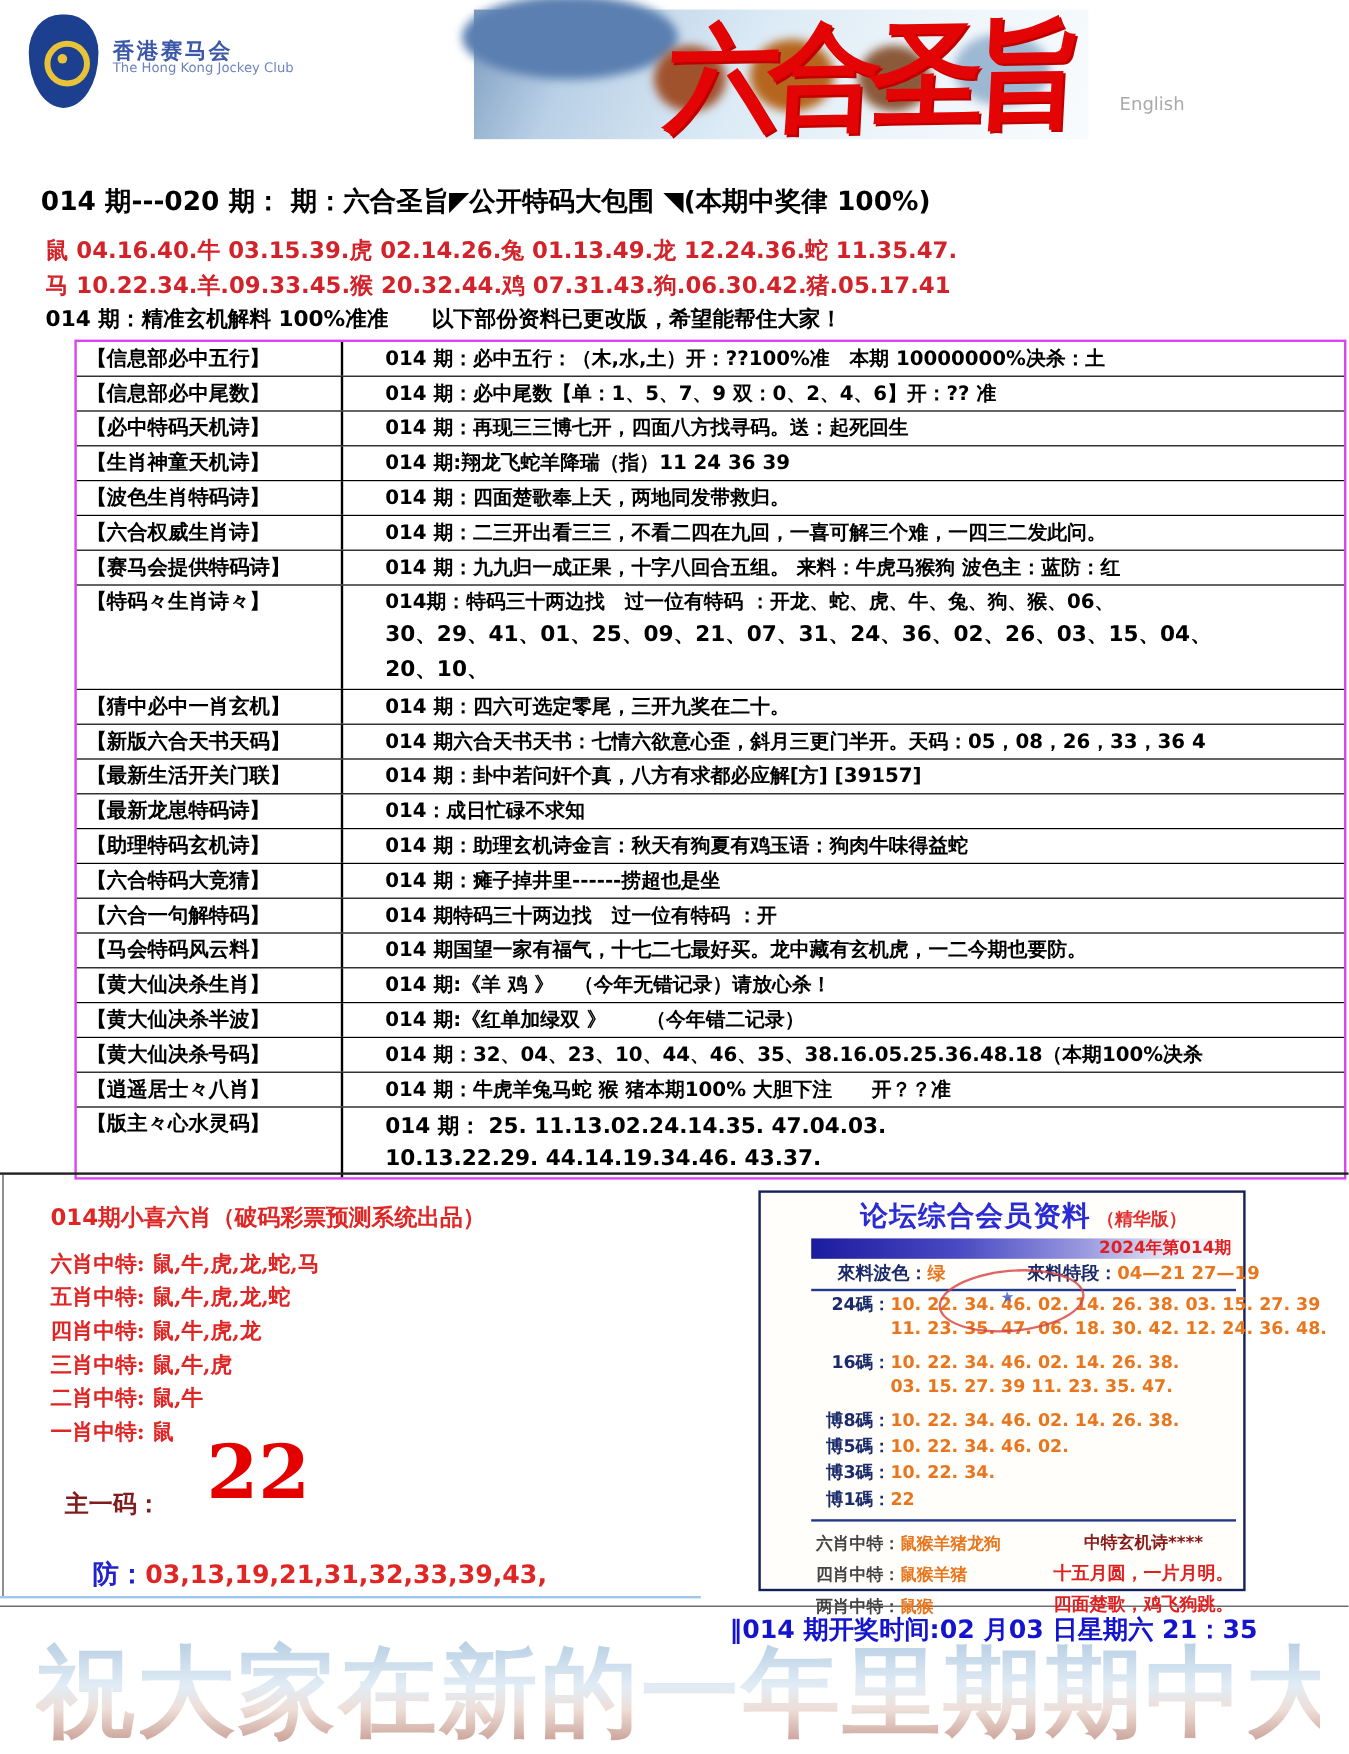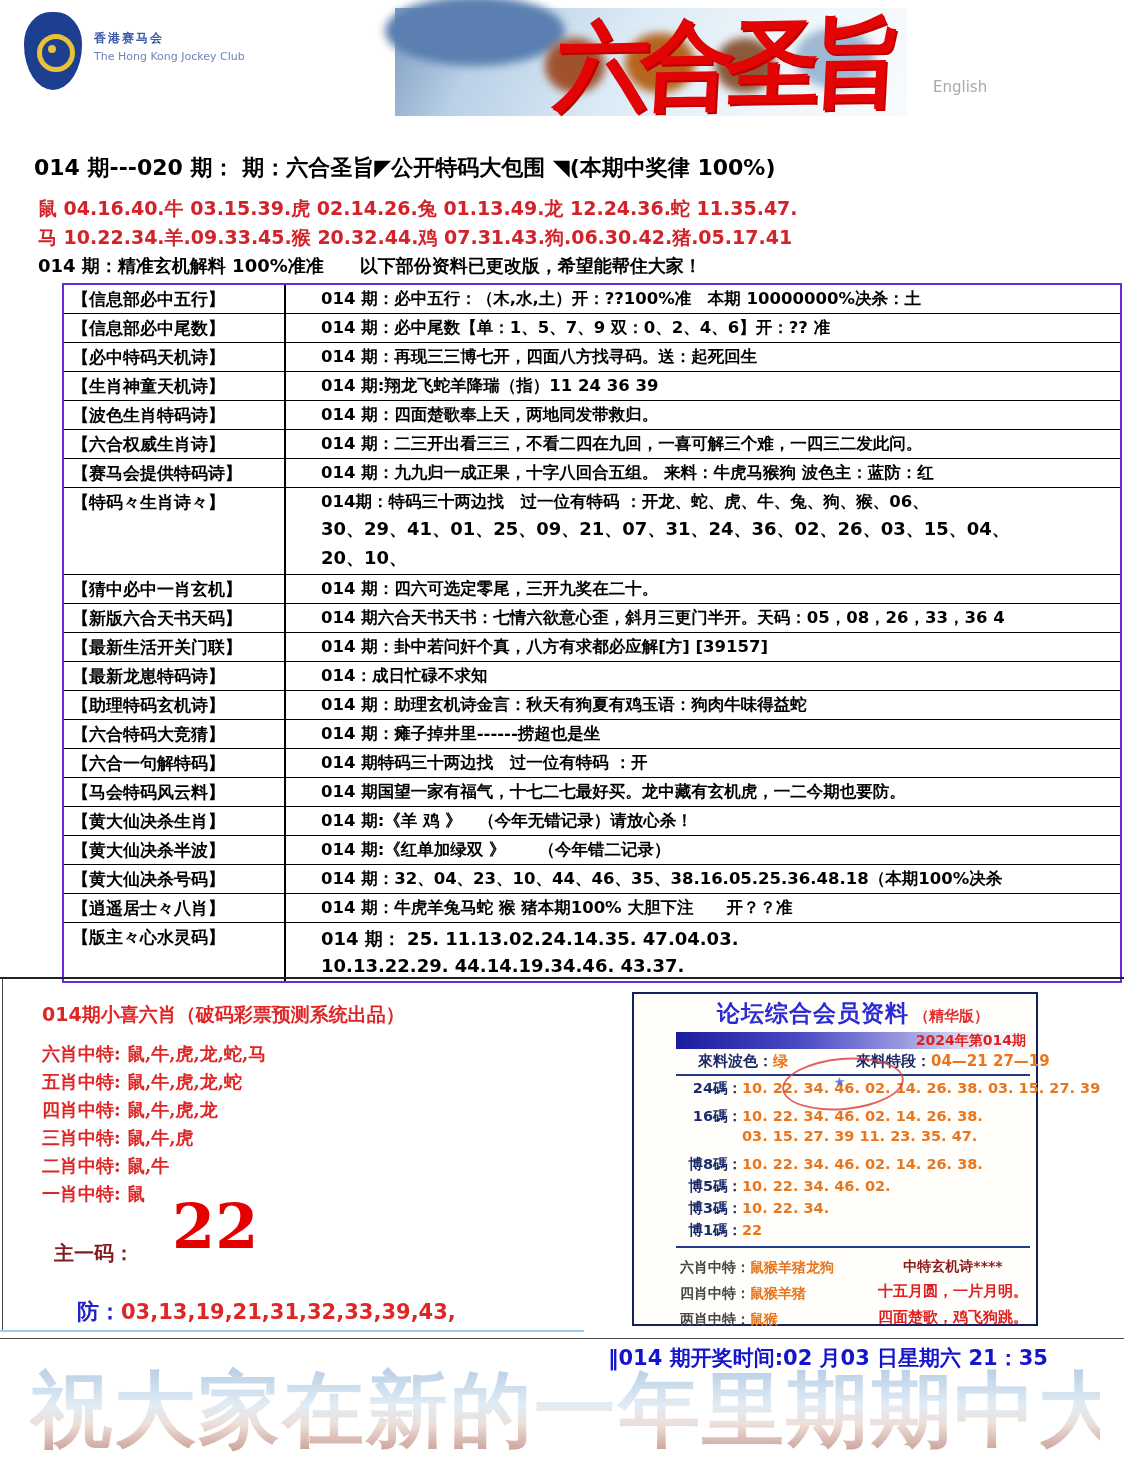--- a/index.html
+++ b/index.html
@@ -7,40 +7,40 @@
         font-family:"DejaVu Sans","Liberation Sans",sans-serif;color:#000;}
   .abs{position:absolute;}
 
   
   #logo{left:24px;top:12px;width:260px;height:96px;}
   #logo-mark{position:absolute;left:0;top:0;width:58px;height:78px;background:#1d3f8f;
              border-radius:46% 46% 50% 50%/40% 40% 58% 58%;}
   #logo-ring{position:absolute;left:13px;top:22px;width:28px;height:28px;border:5px solid #e8c33a;
              border-radius:50%;}
   #logo-dot{position:absolute;left:24px;top:33px;width:8px;height:8px;background:#e8c33a;border-radius:50%;}
-  #logo-cn{position:absolute;left:70px;top:18px;font-size:12px;font-weight:bold;color:#3a57a8;letter-spacing:2px;}
+  #logo-cn{position:absolute;left:70px;top:18px;font-size:18px;font-weight:bold;color:#3a57a8;letter-spacing:2px;}
   #logo-en{position:absolute;left:70px;top:38px;font-size:11px;color:#6d83bd;}
 
   #banner{left:395px;top:8px;width:512px;height:108px;
           background:linear-gradient(115deg,#7d9cc0 0%,#b9d0e6 18%,#dcebf6 45%,#eef5fa 70%,#f8fbfd 100%);
           overflow:visible;}
   .blob{position:absolute;border-radius:50%;filter:blur(4px);}
   #banner-title{position:absolute;left:160px;top:8px;font-size:95px;line-height:95px;font-weight:900;
           color:#e30505;letter-spacing:-10px;transform:rotate(-1deg) skewX(-4deg);
           font-family:"DejaVu Serif","Liberation Serif",serif;text-shadow:2px 2px 0 #c00000;white-space:nowrap;}
   #english{left:933px;top:78px;font-size:15px;color:#a9a9a9;}
 
   #title-line{left:34px;top:153px;font-size:22px;font-weight:bold;white-space:nowrap;}
   .red-line{color:#d2232a;font-weight:bold;font-size:19px;white-space:nowrap;}
   #zodiac1{left:38px;top:196px;}
   #zodiac2{left:38px;top:225px;}
   #intro-line{left:38px;top:254px;font-size:18px;font-weight:bold;white-space:nowrap;}
 
   
-  #sheet-table{left:62px;top:283px;width:1060px;border:2px solid #6d28d9;box-sizing:border-box;background:#fff;}
+  #sheet-table{left:62px;top:283px;width:1060px;border:2px solid #d946ef;box-sizing:border-box;background:#fff;}
   .trow{display:flex;border-bottom:1.5px solid #000;}
   .trow:last-child{border-bottom:none;}
   .tlabel{flex:0 0 210px;border-right:2px solid #000;padding:2px 2px 2px 8px;
           font-weight:bold;font-size:17px;line-height:24px;
           font-family:"DejaVu Serif","Liberation Serif",serif;}
   .tcell{flex:1;padding:2px 2px 2px 10px;font-weight:bold;font-size:16.5px;overflow:hidden;}
   .tcell .ln{line-height:24px;white-space:nowrap;margin-left:25px;}
 
   
   #sep-top{left:0;top:977px;width:1124px;border-top:2px solid #222;}
@@ -285,20 +285,21 @@
     </div>
     <div id="fp-wave">
       <span>來料波色：</span><span class="orange">绿</span><span class="gap"></span><span>來料特段：</span><span class="orange">04—21 27—19</span>
     </div>
     <div id="fp-rule"></div>
 
     <div class="fp-row">
         <div class="fp-label">24碼：</div>
         <div class="fp-vals">
           <div class="ln">10. 22. 34. 46. 02. 14. 26. 38. 03. 15. 27. 39</div>
+          <div class="ln">11. 23. 35. 47. 06. 18. 30. 42. 12. 24. 36. 48.</div>
         </div>
       </div>
     <div class="fp-gap"></div>
     <div class="fp-row">
         <div class="fp-label">16碼：</div>
         <div class="fp-vals">
           <div class="ln">10. 22. 34. 46. 02. 14. 26. 38.</div>
           <div class="ln">03. 15. 27. 39 11. 23. 35. 47.</div>
         </div>
       </div>

